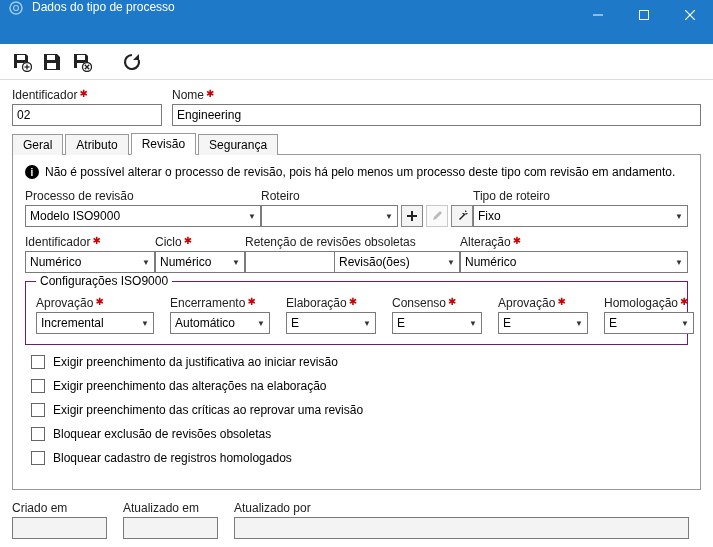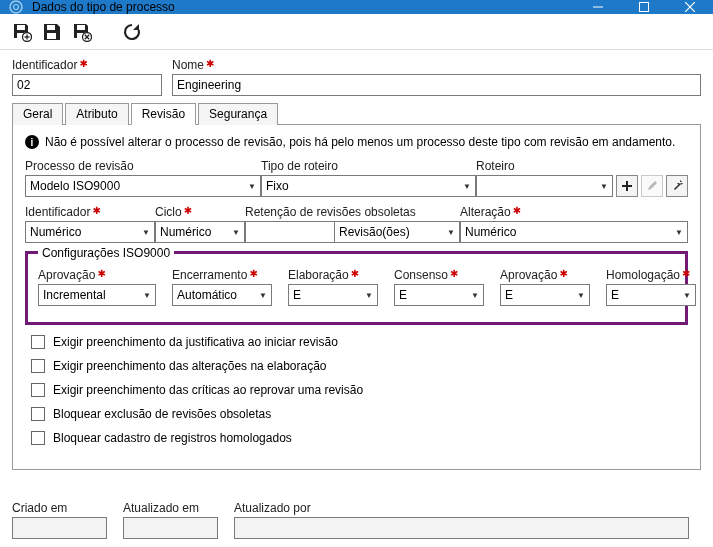--- a/index.html
+++ b/index.html
@@ -1,44 +1,44 @@
 <!DOCTYPE html>
 <html><head>
 <meta charset="utf-8">
 <style>
 * { box-sizing: border-box; margin: 0; padding: 0; }
 body { font-family: "Segoe UI", Arial, sans-serif; font-size: 12px; background: #fff; width: 713px; height: 547px; overflow: hidden; }
-.titlebar { background: #1e79c8; height: 14px; display: flex; align-items: center; color: #000000; }
+.titlebar { background: #1e79c8; height: 44px; display: flex; color: #ffffff; }
 .titlebar .tb-icon { width: 16px; height: 16px; margin: 0 8px; display: inline-flex; align-items: center; justify-content: center; }
 .titlebar .title { flex: 1; font-size: 12px; }
 .titlebar .winbtns { display: flex; }
 .titlebar .winbtn { width: 46px; height: 30px; display: flex; align-items: center; justify-content: center; color: #fff; }
 .toolbar { height: 36px; display: flex; align-items: center; padding: 0 10px; gap: 6px; border-bottom: 1px solid #ddd; }
 .tbtn { width: 24px; height: 24px; display: inline-flex; align-items: center; justify-content: center; cursor: pointer; }
 .tsep { width: 14px; }
 .content { padding: 8px 12px 4px; }
 .row { display: flex; gap: 10px; margin-bottom: 6px; }
 .field { display: flex; flex-direction: column; }
 .flabel { font-size: 12px; margin-bottom: 2px; color: #222; display: flex; align-items: center; gap: 2px; }
 .req { color: #c00; font-size: 10px; position: relative; top: -2px; }
 input[type="text"], .select { border: 1px solid #7a7a7a; height: 22px; padding: 2px 4px; font-size: 12px; font-family: inherit; background: #fff; }
 .select { appearance: none; -webkit-appearance: none; background: #fff; padding-right: 18px; position: relative; }
 .selwrap { position: relative; display: inline-block; }
 .selwrap::after { content: "▼"; font-size: 8px; position: absolute; right: 5px; top: 50%; transform: translateY(-50%); pointer-events: none; color: #333; }
-.tabs { display: flex; margin-top: 4px; position: relative; z-index: 2;}
+.tabs { display: flex; margin-top: 4px; position: relative; z-index: 2; align-items: center;}
 .tab { border: 1px solid #999; border-bottom: none; padding: 3px 10px; font-size: 12px; background: #f5f5f5; margin-right: 2px; cursor: pointer; position: relative; top: 1px;}
 .tab.active { background: #fff; border-bottom: 1px solid #fff; }
 .tabpanel { border: 1px solid #999; padding: 10px 12px 14px; position: relative; z-index: 1; }
 .infoline { display: flex; align-items: center; gap: 6px; margin-bottom: 10px; }
 .info-icon { width: 14px; height: 14px; border-radius: 50%; background: #000; color: #fff; font-size: 10px; font-weight: bold; display: inline-flex; align-items: center; justify-content: center; }
 .grid3 { display: flex; margin-bottom: 8px; }
 .col { display: flex; flex-direction: column; }
 .iconbtn { width: 22px; height: 22px; border: 1px solid #888; display: inline-flex; align-items: center; justify-content: center; cursor: pointer; background: #f4f4f4; font-size: 12px;}
 .iconbtn.disabled { opacity: 0.45; cursor: default; }
-.fieldset { border: 3px solid #701a75; padding: 8px 10px 16px; margin-top: 6px; margin-bottom: 10px;}
+.fieldset { border: 1px solid #701a75; padding: 8px 10px 10px; margin-top: 6px; margin-bottom: 10px;}
 .fieldset .legend { font-size: 12px; position: relative; top: -16px; background: #fff; display: inline-block; padding: 0 4px; margin-bottom: -10px;}
 .iso-row { display: flex; gap: 16px; margin-top: -8px;}
 .cbrow { display: flex; align-items: flex-start; gap: 8px; margin: 10px 0 10px 6px; }
 .cb { width: 14px; height: 14px; border: 1px solid #666; background: #fff; cursor: pointer; }
 .footer { position: absolute; bottom: 8px; left: 12px; right: 24px; display: flex; gap: 16px; }
 .footer .field input { background: #f3f3f3; }
 svg { display: block; }
 </style>
 </head>
 <body>
@@ -140,26 +140,20 @@
       <span class="info-icon">i</span>
       <span>Não é possível alterar o processo de revisão, pois há pelo menos um processo deste tipo com revisão em andamento.</span>
     </div>
 
     <div class="grid3">
       <div class="col" style="width:236px">
         <div class="flabel">
             <span>Processo de revisão</span>
           </div>
         <span class="selwrap"><input class="select" style="width: 236px;" value="Modelo ISO9000"></span>
-      </div>
-      <div class="col" style="width:215px">
-        <div class="flabel">
-            <span>Tipo de roteiro</span>
-          </div>
-        <span class="selwrap"><input class="select" style="width: 215px;" value="Fixo"></span>
       </div>
       <div class="col" style="flex:1">
         <div class="flabel">
             <span>Roteiro</span>
           </div>
         <div style="display:flex; gap:3px; align-items:center">
           <span class="selwrap" style="flex:1"><input class="select" style="width: 100%;" value=""></span>
           <span class="iconbtn">
               <svg width="12" height="12">
                 <line x1="6" y1="1" x2="6" y2="11" stroke="#222" stroke-width="2"></line>
@@ -172,20 +166,26 @@
               </svg>
             </span>
           <span class="iconbtn">
               <svg width="12" height="12">
                 <path d="M3 9l6-6 1 1-6 6z" fill="#222"></path>
                 <path d="M9 1l1 0 0 1M11 3l0 1-1 0M8 4l-1 0 0-1" stroke="#222" stroke-width="1"></path>
               </svg>
             </span>
         </div>
       </div>
+      <div class="col" style="width:215px">
+        <div class="flabel">
+            <span>Tipo de roteiro</span>
+          </div>
+        <span class="selwrap"><input class="select" style="width: 215px;" value="Fixo"></span>
+      </div>
     </div>
 
     <div class="grid3">
       <div class="col" style="width:130px">
         <div class="flabel">
             <span>Identificador</span>
             <span class="req">✱</span>
           </div>
         <span class="selwrap"><input class="select" style="width: 130px;" value="Numérico"></span>
       </div>

